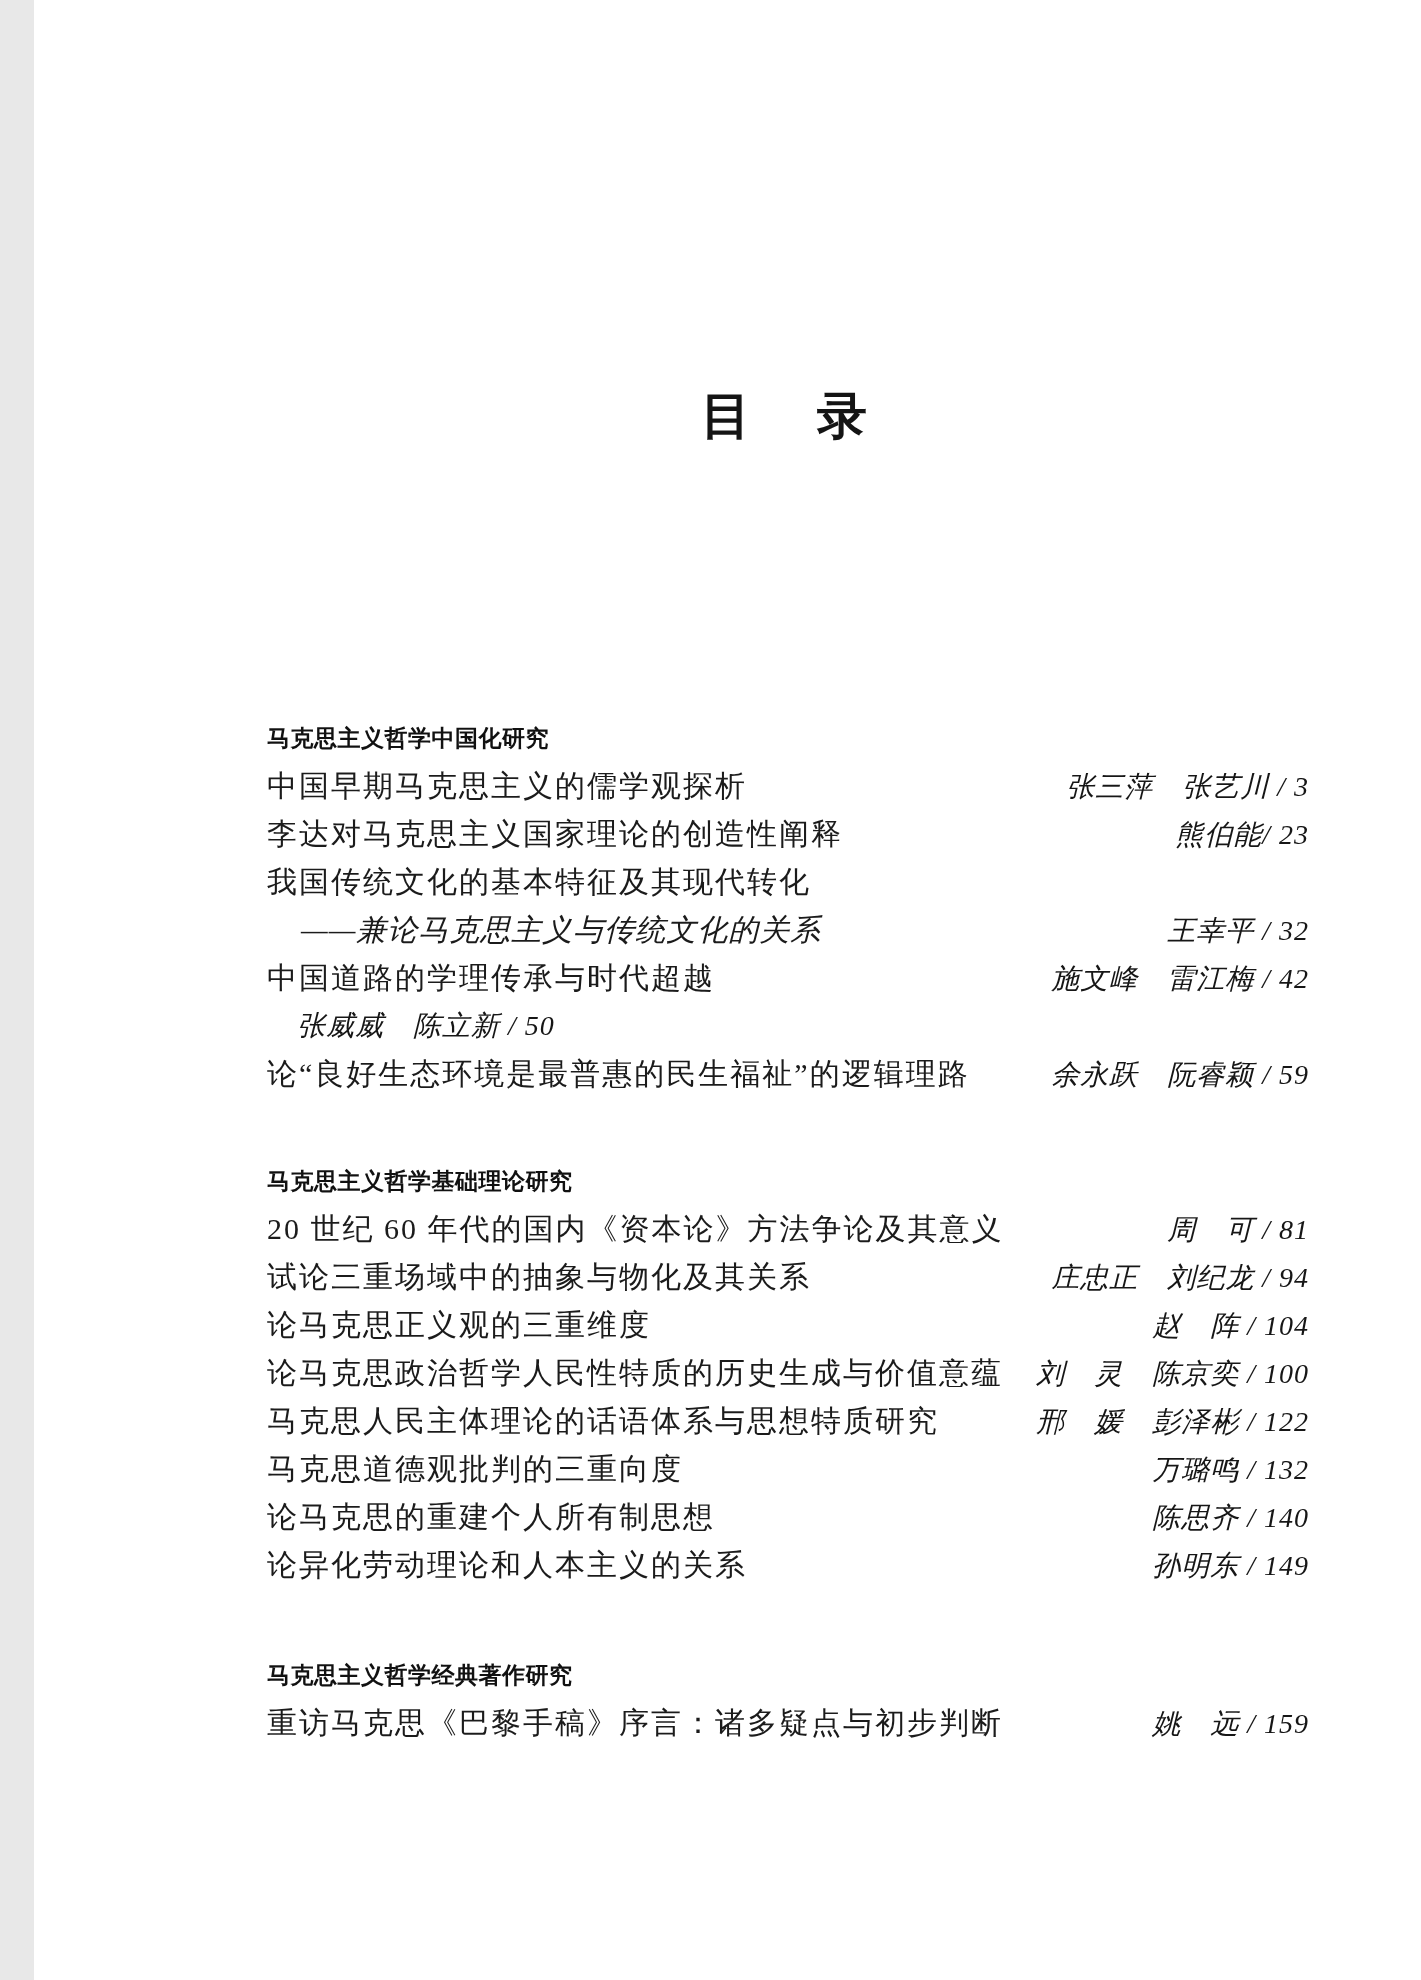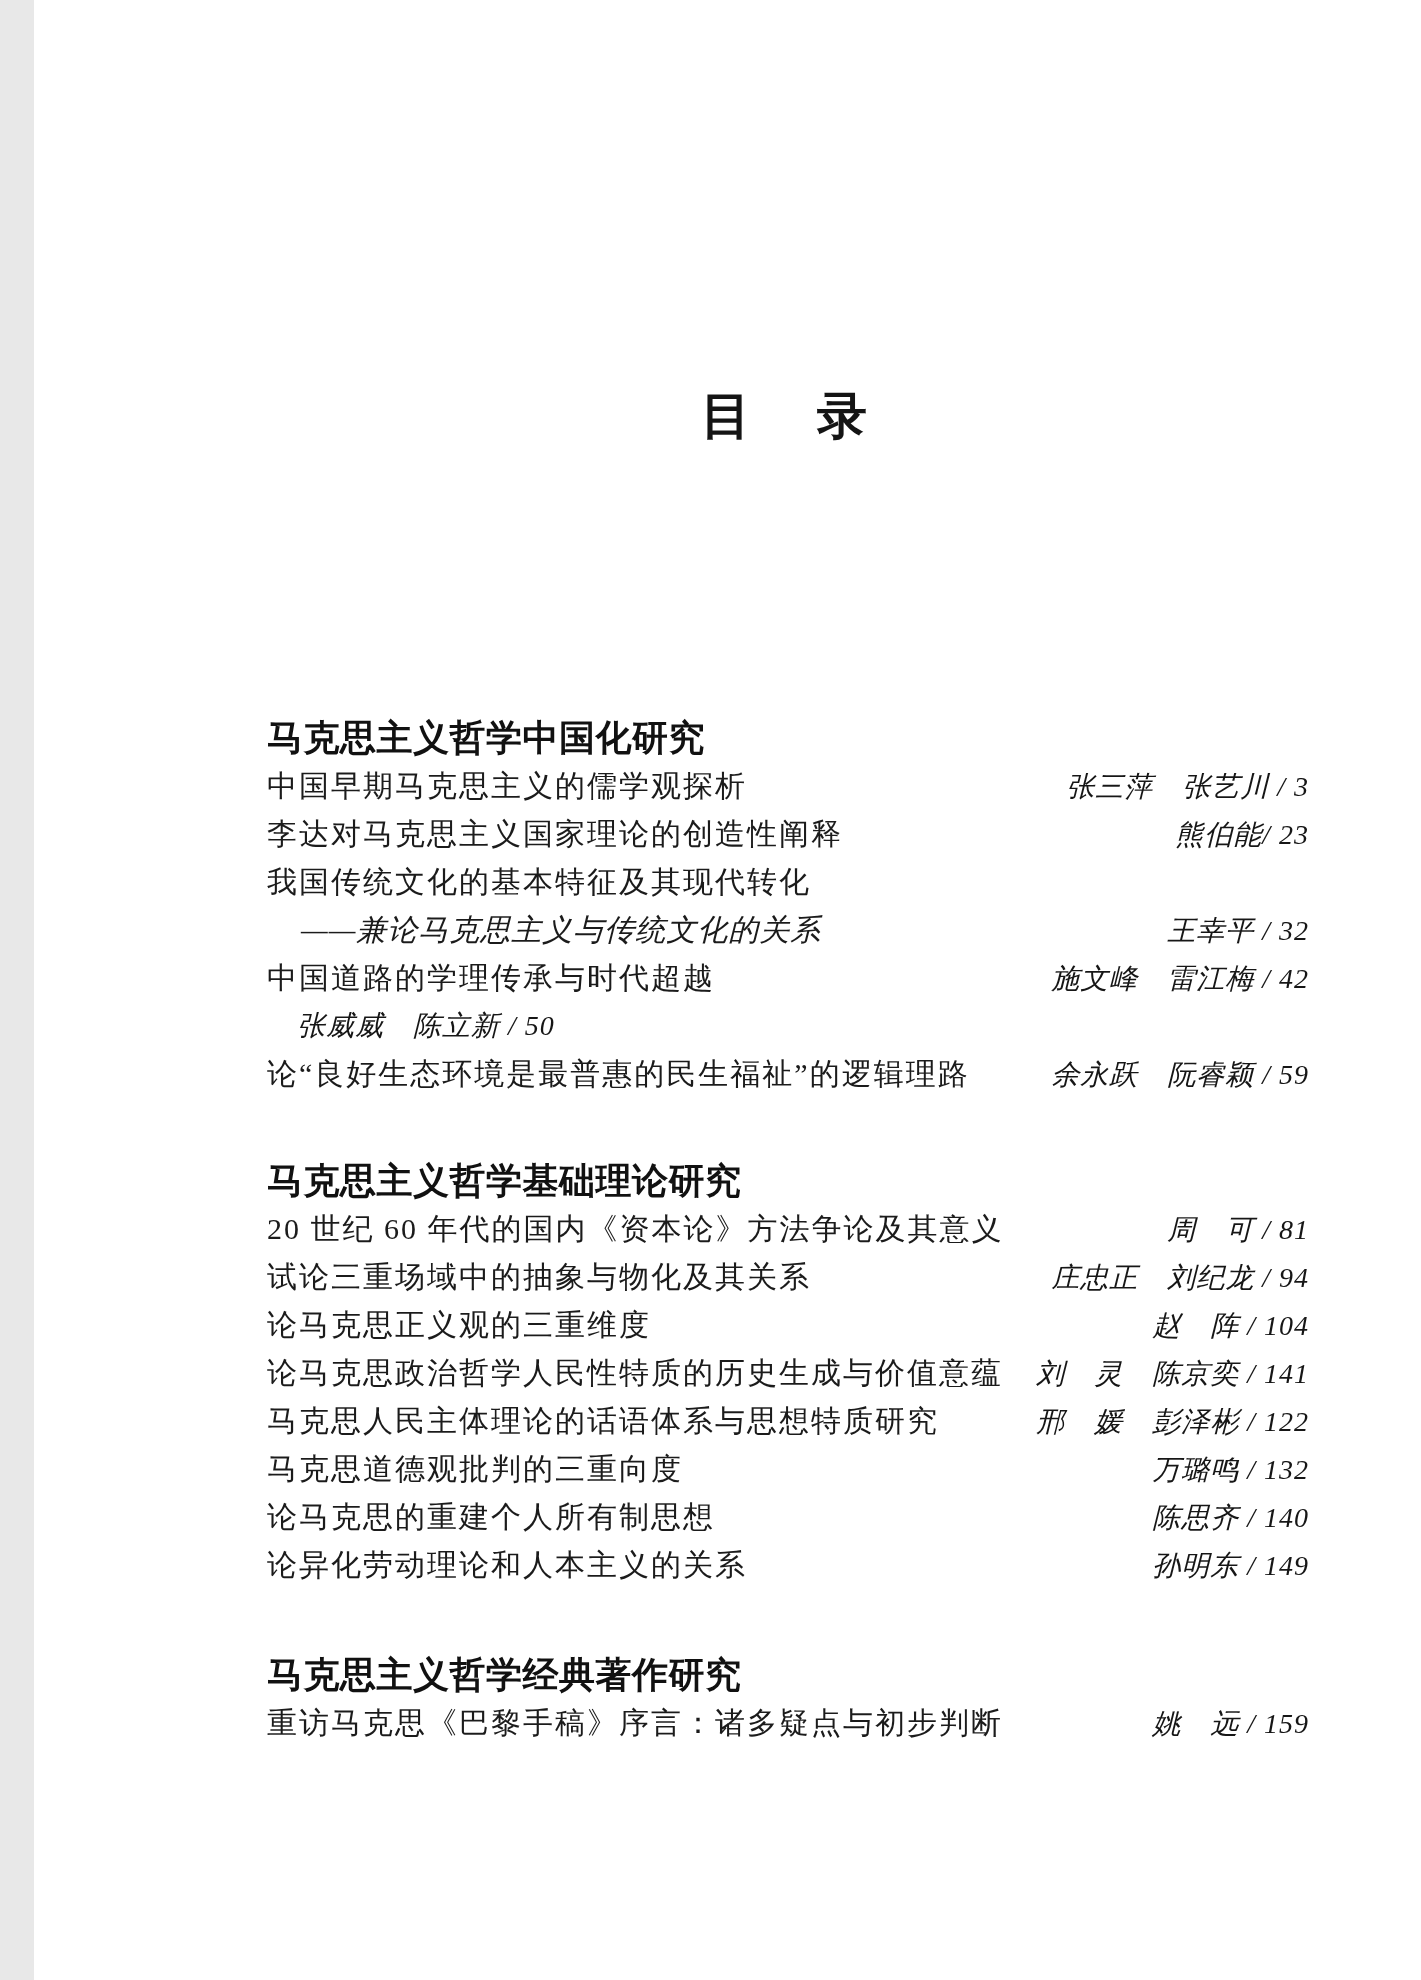--- a/index.html
+++ b/index.html
@@ -30,23 +30,23 @@
     color: #141414;
     white-space: nowrap;
   }
   .toc {
     position: absolute;
     top: 714px;
     left: 233px;
     width: 1042px;
   }
   .section-header {
-    font-family: Liberation Serif, serif;
+    font-family: Liberation Sans, sans-serif;
     font-weight: bold;
-    font-size: 36px;
+    font-size: 23px;
     height: 48px;
     line-height: 48px;
     letter-spacing: 0.5px;
     color: #111;
     white-space: nowrap;
   }
   .row {
     display: flex;
     justify-content: space-between;
     align-items: baseline;
@@ -117,21 +117,21 @@
         <div class="row">
           <span class="row-title">试论三重场域中的抽象与物化及其关系</span>
           <span class="row-authors">庄忠正　刘纪龙 / 94</span>
         </div>
         <div class="row">
           <span class="row-title">论马克思正义观的三重维度</span>
           <span class="row-authors">赵　阵 / 104</span>
         </div>
         <div class="row">
           <span class="row-title">论马克思政治哲学人民性特质的历史生成与价值意蕴</span>
-          <span class="row-authors">刘　灵　陈京奕 / 141</span>
+          <span class="row-authors">刘　灵　陈京奕 / 100</span>
         </div>
         <div class="row">
           <span class="row-title">马克思人民主体理论的话语体系与思想特质研究</span>
           <span class="row-authors">邢　媛　彭泽彬 / 122</span>
         </div>
         <div class="row">
           <span class="row-title">马克思道德观批判的三重向度</span>
           <span class="row-authors">万璐鸣 / 132</span>
         </div>
         <div class="row">

